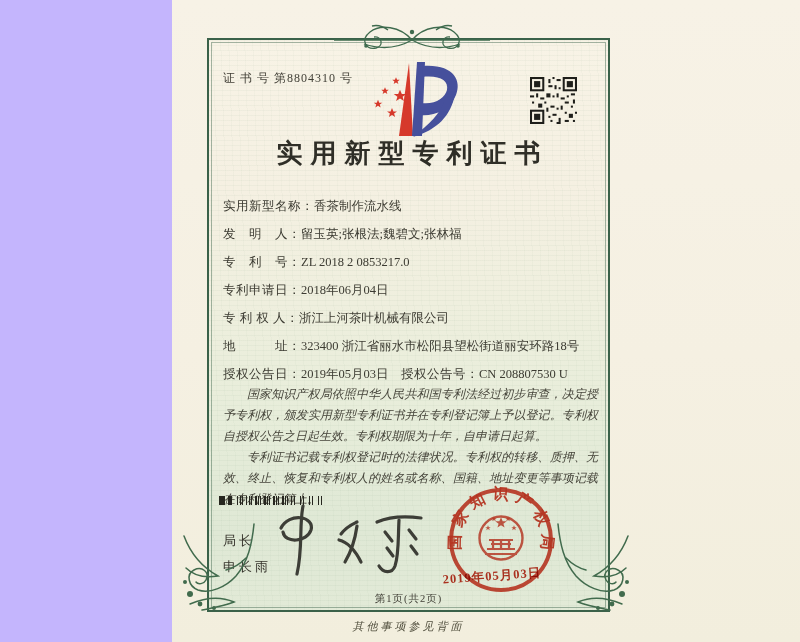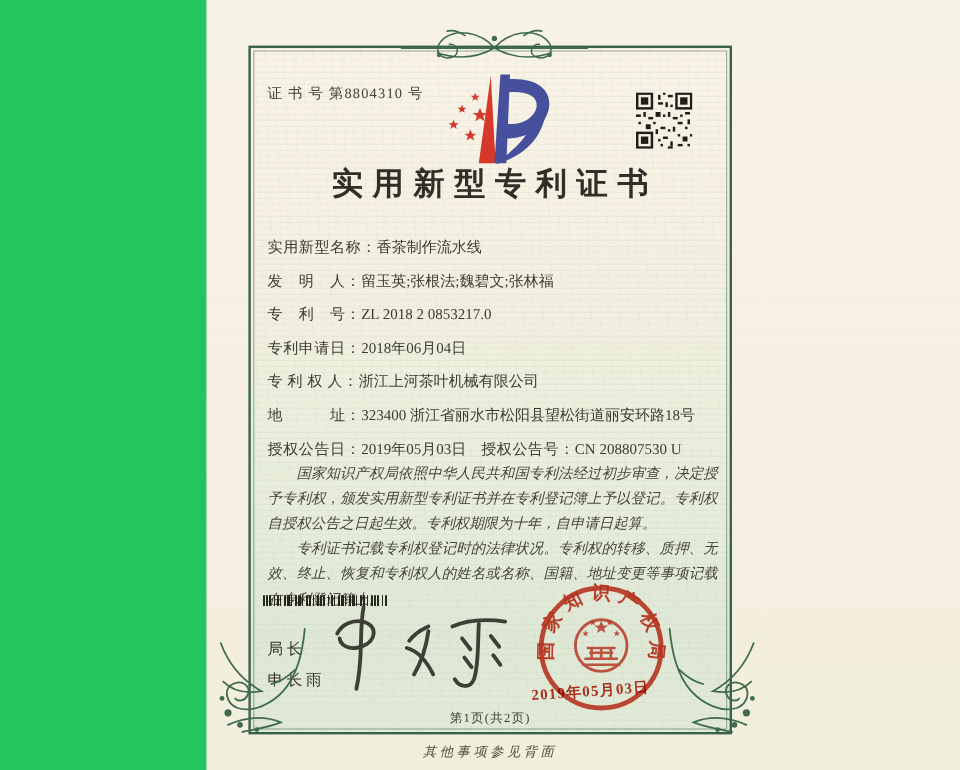--- a/index.html
+++ b/index.html
@@ -1,21 +1,21 @@
 <!DOCTYPE html>
 <html><head>
 <meta charset="utf-8">
 <style>
   * { margin:0; padding:0; box-sizing:border-box; }
   html,body { width:800px; height:642px; }
   body {
     font-family:"Liberation Serif","DejaVu Serif",serif;
     background:#f8fbf6;
   }
-  .stage { position:relative; width:800px; height:642px; overflow:hidden; background:#22c55e; }
+  .stage { position:relative; width:800px; height:642px; overflow:hidden; background:#c4b5fd; }
   .paper {
     position:absolute; left:172px; top:0; width:628px; height:642px;
     background:linear-gradient(180deg,#f7f2e6 0%,#f5f0e2 55%,#f2eedd 100%);
   }
   .cert {
     position:absolute; left:207px; top:38px; width:403px; height:574px;
     border:2px solid #3a6149; z-index:0;
     background:linear-gradient(180deg,#f8f3e6 0%,#f5f0e2 26%,#efefde 46%,#e7edda 66%,#dfe8d5 86%,#e2ead7 100%);
   }
   .cert::before {

